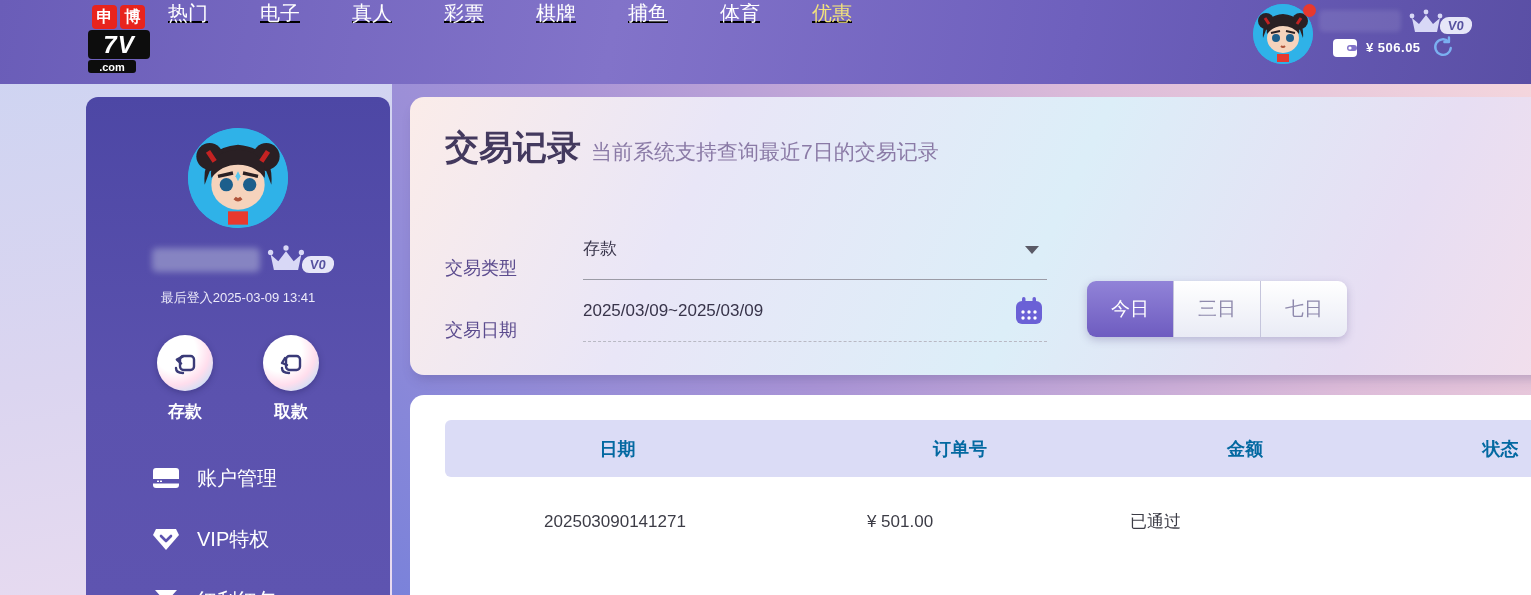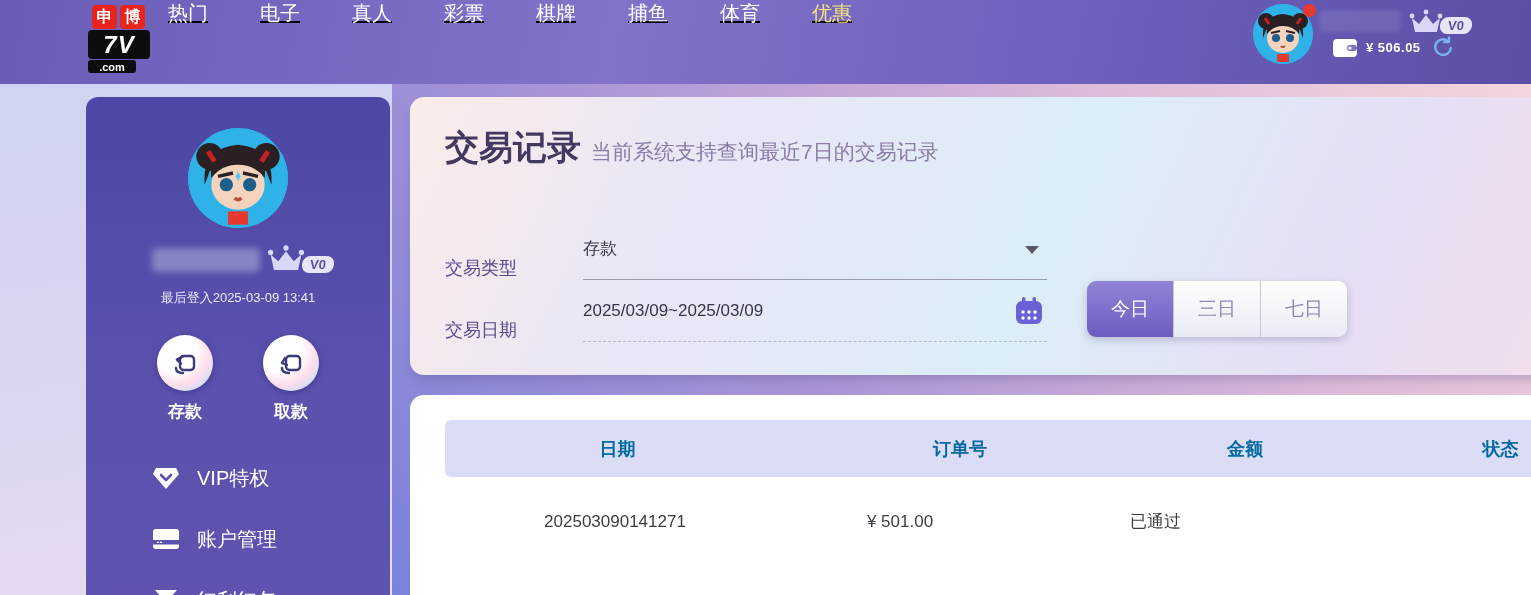--- a/index.html
+++ b/index.html
@@ -245,37 +245,37 @@
           <path d="M9 10 L6 15 M6 15 L11 17" fill="none" stroke="#3a3a78" stroke-width="2.4" stroke-linecap="round"></path>
         </svg>
       </div>
       <div class="qa-label">取款</div>
     </div>
   </div>
 
   <div class="sb-menu">
     <div class="sb-menu-item">
       <span class="mi-icon">
-        <svg width="26" height="24" viewBox="0 0 26 24">
-          <path d="M3 2 L23 2 L26 8 L13 23 L0 8 Z" fill="#ffffff"></path>
-          <path d="M8 9 L13 14 L18 9" fill="none" stroke="#5b52ae" stroke-width="2.6" stroke-linecap="round" stroke-linejoin="round"></path>
-        </svg>
-      </span>
-      <span class="mi-label">VIP特权</span>
-    </div>
-    <div class="sb-menu-item">
-      <span class="mi-icon">
         <svg width="26" height="20" viewBox="0 0 26 20">
           <rect x="0" y="0" width="26" height="20" rx="3" fill="#ffffff"></rect>
           <rect x="0" y="11" width="26" height="4.5" fill="#5b52ae"></rect>
           <rect x="4" y="12.6" width="2" height="1.4" fill="#ffffff"></rect>
           <rect x="7" y="12.6" width="2" height="1.4" fill="#ffffff"></rect>
         </svg>
       </span>
       <span class="mi-label">账户管理</span>
+    </div>
+    <div class="sb-menu-item">
+      <span class="mi-icon">
+        <svg width="26" height="24" viewBox="0 0 26 24">
+          <path d="M3 2 L23 2 L26 8 L13 23 L0 8 Z" fill="#ffffff"></path>
+          <path d="M8 9 L13 14 L18 9" fill="none" stroke="#5b52ae" stroke-width="2.6" stroke-linecap="round" stroke-linejoin="round"></path>
+        </svg>
+      </span>
+      <span class="mi-label">VIP特权</span>
     </div>
     <div class="sb-menu-item">
       <span class="mi-icon">
         <svg width="24" height="22" viewBox="0 0 24 22">
           <path d="M1 1 L23 1 L15 10 L15 20 L9 17 L9 10 Z" fill="#ffffff"></path>
         </svg>
       </span>
       <span class="mi-label">红利红包</span>
     </div>
   </div>

